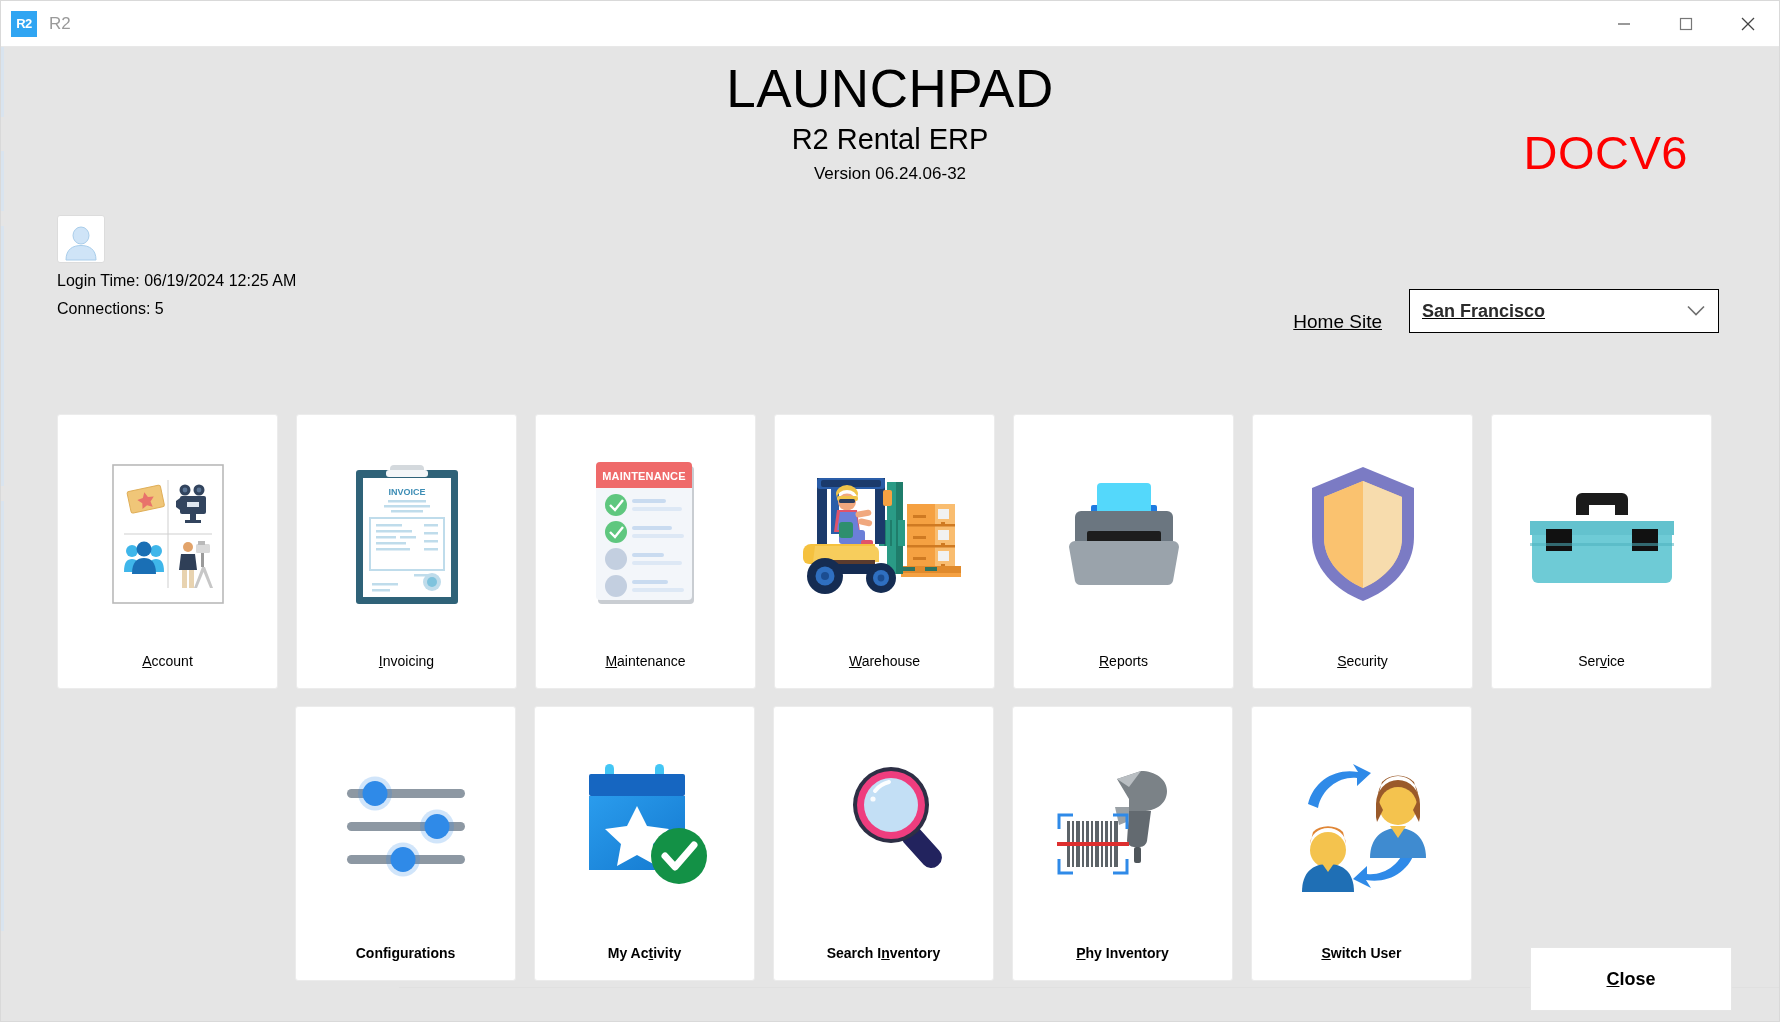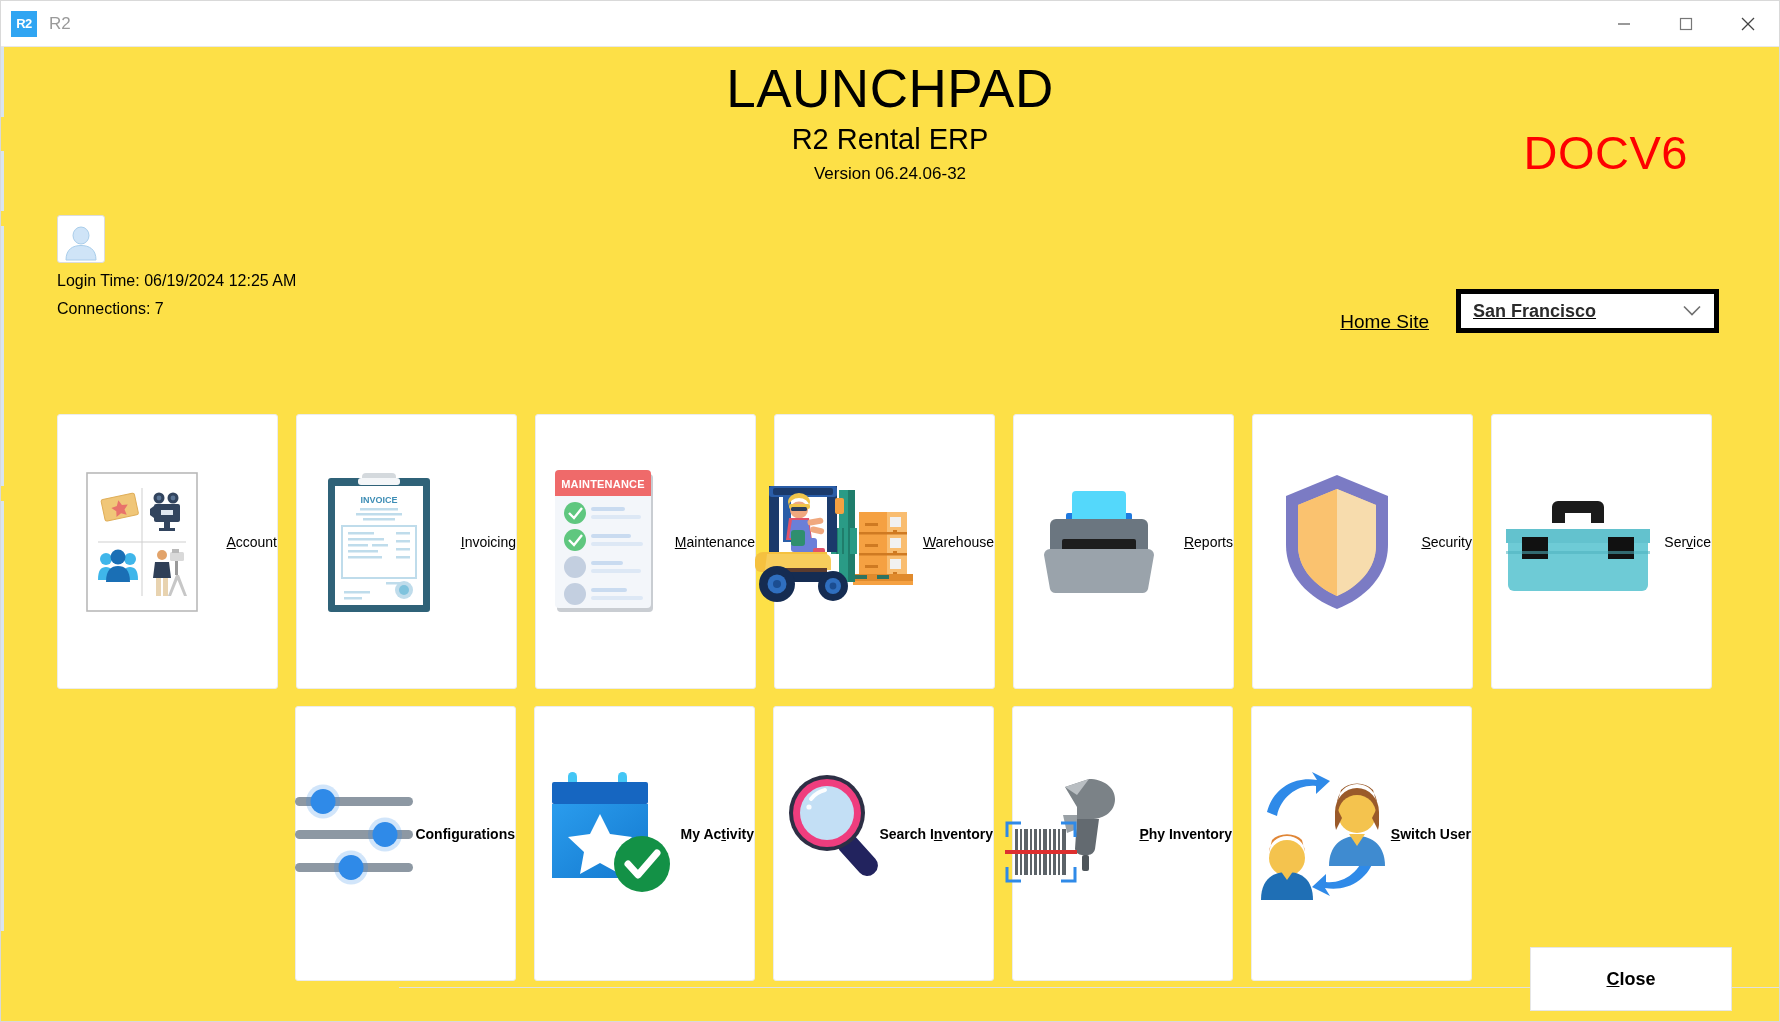--- a/index.html
+++ b/index.html
@@ -7,21 +7,21 @@
   body {
     width: 1780px; height: 1022px;
     font-family: "Liberation Sans", sans-serif;
     background: #ffffff;
     overflow: hidden;
     position: relative;
   }
   
   #window {
     position:absolute; left:0; top:0; width:1780px; height:1022px;
-    background:#fde047;
+    background:#e5e5e5;
     border:1px solid #d9d9d9;
     display:flex; flex-direction:column;
   }
   #titlebar {
     height:46px; min-height:46px;
     background:#ffffff;
     border-bottom:1px solid #e8e8e8;
     display:flex; align-items:center;
     position:relative;
   }
@@ -72,37 +72,37 @@
   #login-time { font-size:16px; color:#000; margin-top:9px; }
   #connections { font-size:16px; color:#000; margin-top:10px; }
 
   
   #homesite-row {
     position:absolute; right:60px; top:242px;
     display:flex; align-items:flex-end;text-decoration:underline;
   }
   #homesite-label { font-size:19px; color:#000; margin-right:27px; }
   #homesite-select {
-    width:263px; height:44px; border:5px solid #000000; background:#fff;
+    width:310px; height:44px; border:1px solid #000000; background:#fff;
     display:flex; align-items:center; padding:0 12px;
     font-size:18px; font-weight:bold; color:#2b2b2b;
     position:relative;
   }
   #homesite-select .chev {
     position:absolute; right:13px; top:50%; transform:translateY(-50%);
   }
 
   
   #tiles { position:absolute; left:56px; top:367px; width:1672px; }
   .tile-row { display:flex; gap:18px; }
   .tile-row.second { margin-top:17px; margin-left:238px; }
   .tile {
     width:221px; height:275px;
     background:#fff; border:1px solid #ececec; border-radius:3px;
-    display:flex; align-items:center; justify-content:flex-end;
+    display:flex; flex-direction:column; align-items:center; justify-content:flex-end;
     padding-bottom:19px;
     cursor:default;
   }
   .tile-icon {
     flex:1; width:100%;
     display:flex; align-items:center; justify-content:center;
   }
   .tile-label {
     font-size:14px; color:#000; white-space:nowrap;text-align:right;
   }
@@ -166,21 +166,21 @@
     <div id="doc-badge">DOCV6</div>
 
     <div id="user-block">
       <div id="avatar">
         <svg width="40" height="40" viewBox="0 0 40 40">
           <ellipse cx="20" cy="13.5" rx="8" ry="8.5" fill="#cfe4f7" stroke="#a9cdea" stroke-width="1"></ellipse>
           <path d="M5 38 C5 27 12 23.5 20 23.5 C28 23.5 35 27 35 38 Z" fill="#cfe4f7" stroke="#a9cdea" stroke-width="1"></path>
         </svg>
       </div>
       <div id="login-time">Login Time: 06/19/2024 12:25 AM</div>
-      <div id="connections">Connections:  7</div>
+      <div id="connections">Connections:  5</div>
     </div>
 
     <div id="homesite-row">
       <div id="homesite-label">Home Site</div>
       <div id="homesite-select">
         <span>San Francisco</span>
         <span class="chev">
           <svg width="18" height="11" viewBox="0 0 18 11">
               <polyline points="1,1 9,9 17,1" fill="none" stroke="#6f6f6f" stroke-width="1.6"></polyline>
             </svg>

